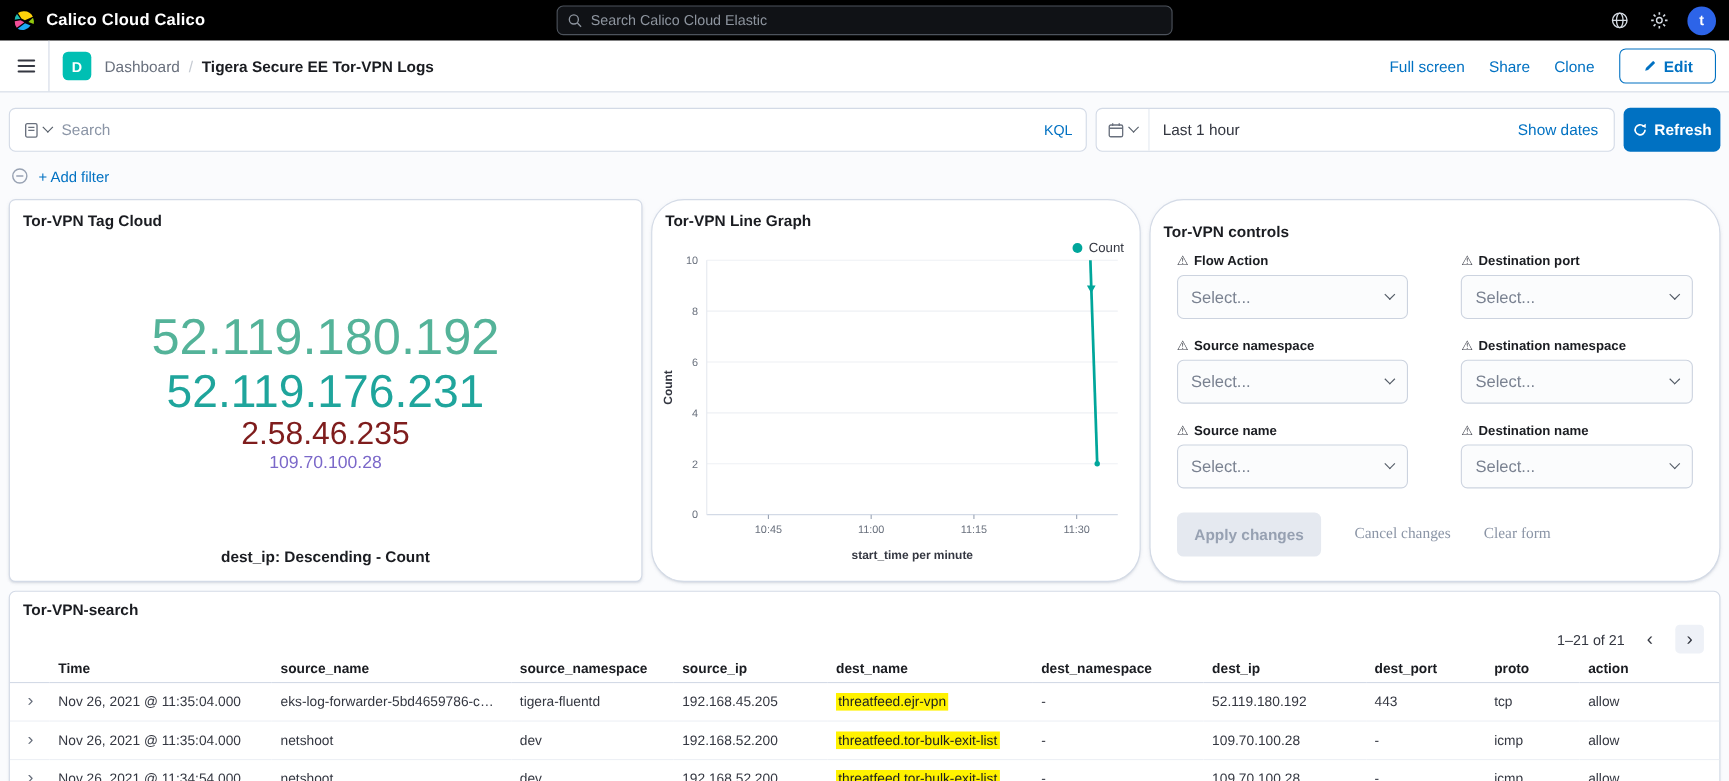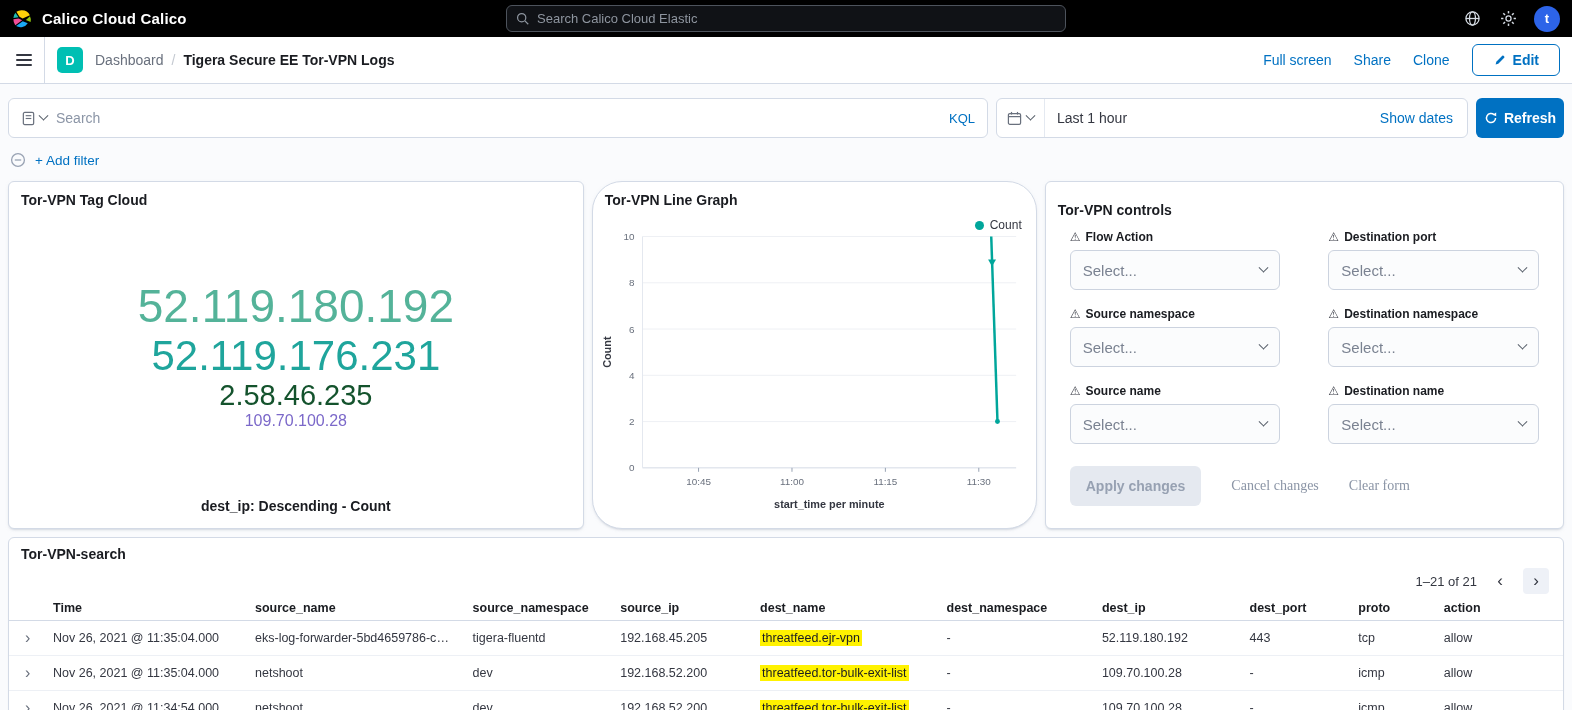--- a/index.html
+++ b/index.html
@@ -54,21 +54,21 @@
   .addfilter { color:#0071c2; font-size:13.5px; }
 
   
   .panels { display:flex; gap:8px; padding:10px 8px 0; height:358px; }
   .panel { background:#fff; border:1px solid #d3dae6; border-radius:6px;
     box-shadow:0 2px 2px -1px rgba(152,162,179,.3), 0 1px 5px -2px rgba(152,162,179,.3);
     display:flex; flex-direction:column; overflow:hidden;justify-content:flex-end; }
   .panel-title { font-size:14px; font-weight:700; color:#1a1c21; padding:10px 12px 4px; }
   .p-tagcloud { flex:0 0 37%; }
   .p-linegraph { flex:0 0 28.6%; position:relative;border-radius:30px; }
-  .p-controls { flex:1; }
+  .p-controls { flex:1;border-radius:31px; }
 
   .tag-cloud { flex:1; display:flex; flex-direction:column; align-items:center; justify-content:center; }
   .tag { display:block; line-height:1.12; cursor:pointer; }
   .tc-caption { text-align:center; font-weight:700; font-size:14px; color:#1a1c21; padding:0 0 14px; }
 
   .legend { position:absolute; top:36px; right:14px; display:flex; align-items:center; gap:6px; font-size:12px; color:#343741; }
   .legend-dot { width:9px; height:9px; border-radius:50%; }
   .chart-wrap { flex:1; padding:2px 8px 4px; display:flex; }
   svg.chart { width:100%; height:100%; }
   .tick { font-size:10px; fill:#69707d; font-family:"Liberation Sans","DejaVu Sans",sans-serif; }
@@ -227,21 +227,21 @@
   <a class="addfilter">+ Add filter</a>
 </div>
 
 <main class="panels">
 
   <div class="panel p-tagcloud">
     <div class="panel-title">Tor-VPN Tag Cloud</div>
     <div class="tag-cloud">
         <span class="tag" style="font-size: 46px; color: rgb(84, 179, 153);">52.119.180.192</span>
         <span class="tag" style="font-size: 42px; color: rgb(31, 165, 156);">52.119.176.231</span>
-        <span class="tag" style="font-size: 29px; color: #14532d;">2.58.46.235</span>
+        <span class="tag" style="font-size: 29px; color: #7f1d1d;">2.58.46.235</span>
         <span class="tag" style="font-size: 16px; color: rgb(123, 104, 201);">109.70.100.28</span>
       </div>
     <div class="tc-caption">dest_ip: Descending - Count</div>
   </div>
 
   <div class="panel p-linegraph">
     <div class="panel-title">Tor-VPN Line Graph</div>
     <div class="legend">
       <span class="legend-dot" style="background: rgb(0, 166, 155);"></span>
       <span>Count</span>

